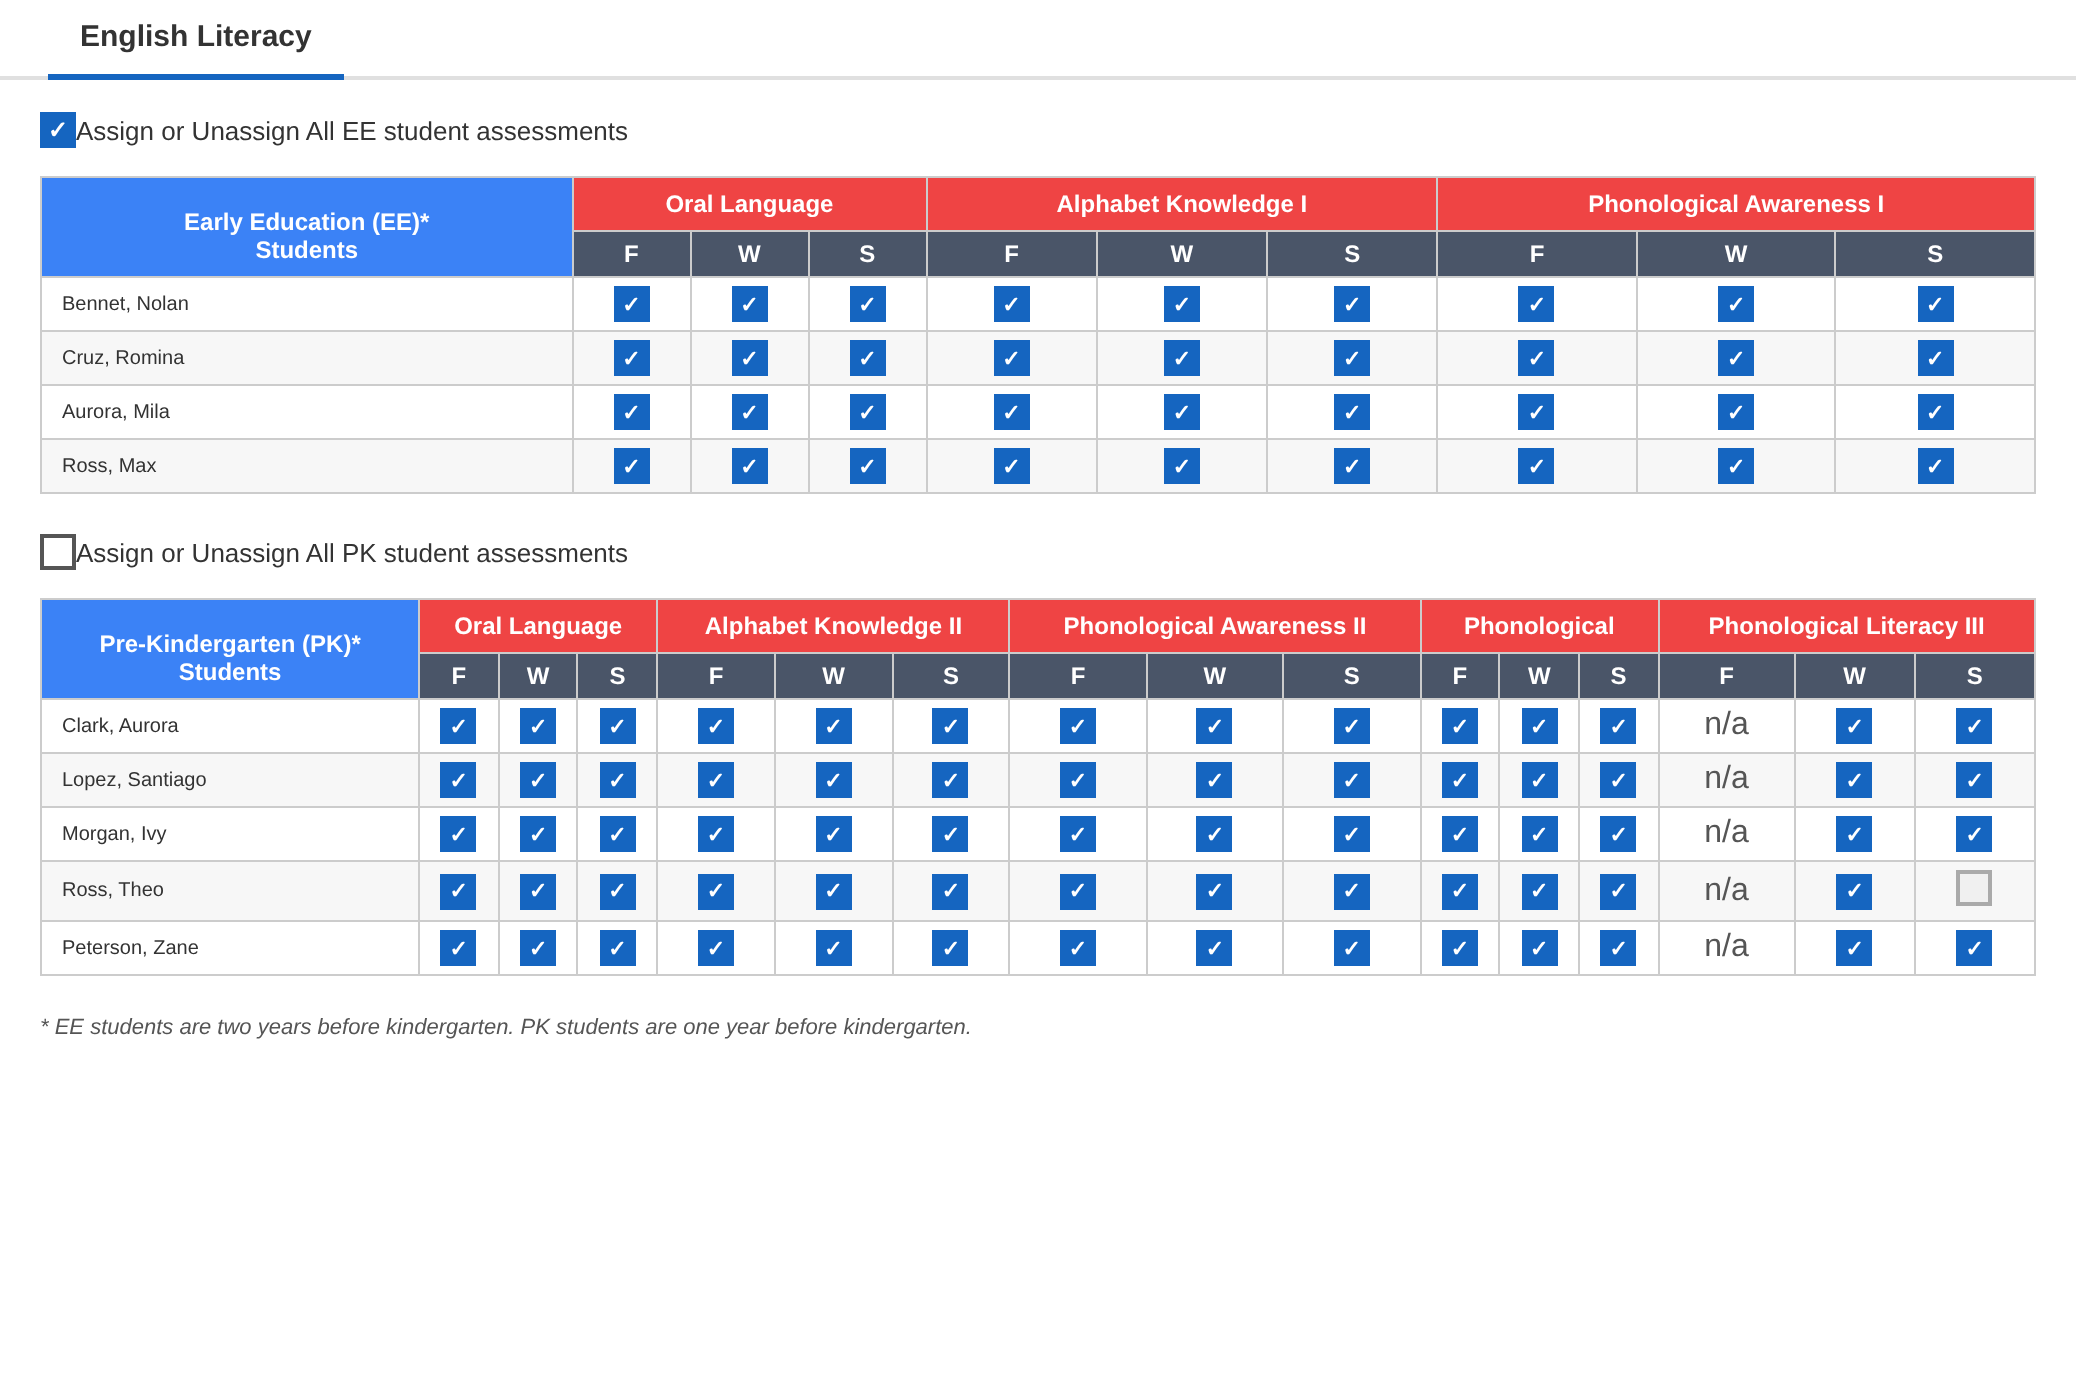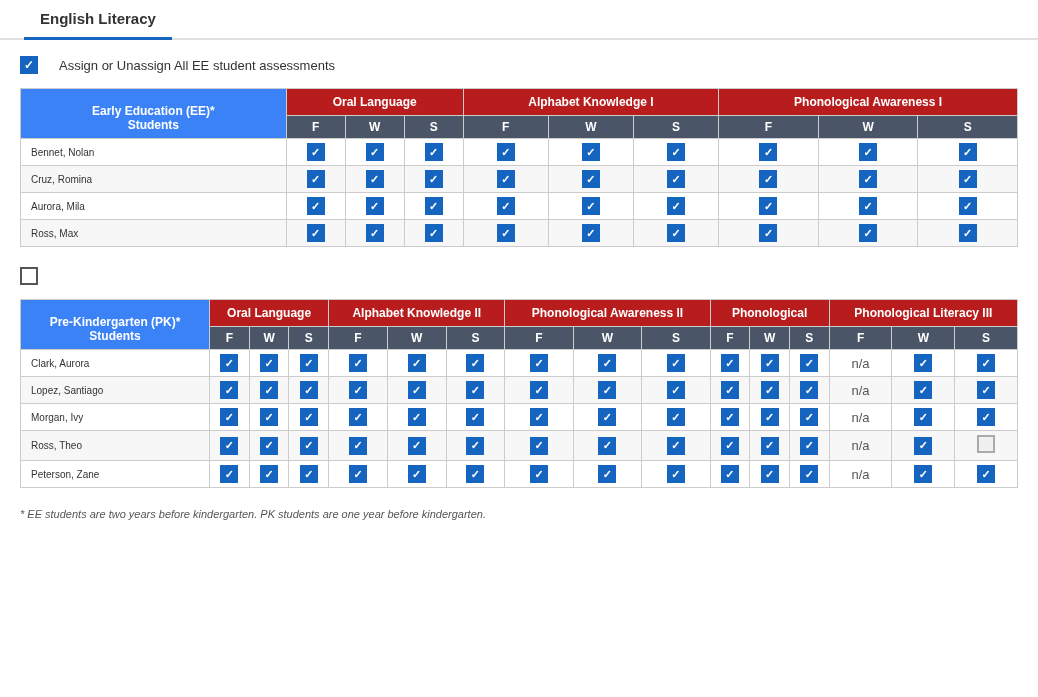--- a/index.html
+++ b/index.html
@@ -3,52 +3,52 @@
   <meta charset="utf-8">
   <style>
     * { box-sizing: border-box; margin: 0; padding: 0; }
     body { font-family: Arial, sans-serif; font-size: 13px; color: #333; background: #fff; padding: 0; }
     
     .tab-bar { border-bottom: 2px solid #e0e0e0; padding: 0 24px; }
     .tab { display: inline-block; padding: 10px 16px; font-size: 15px; font-weight: bold; color: #333; cursor: pointer; border-bottom: 3px solid #1565c0; margin-bottom: -2px; }
     
     .content { padding: 16px 20px; }
     
-    .assign-row { display: flex; align-items: center; gap: 21px; margin-bottom: 14px; font-size: 13px; }
+    .assign-row { display: flex; align-items: center; gap: 0; margin-bottom: 14px; font-size: 13px; }
     
     .checkbox-blue {
       width: 18px; height: 18px; background: #1565c0; border: 2px solid #1565c0;
       display: inline-flex; align-items: center; justify-content: center;
       cursor: pointer; flex-shrink: 0;
     }
     .checkbox-blue::after { content: '✓'; color: #fff; font-size: 12px; font-weight: bold; }
     .checkbox-empty {
       width: 18px; height: 18px; background: #fff; border: 2px solid #555;
       display: inline-flex; align-items: center; justify-content: center;
       cursor: pointer; flex-shrink: 0;
     }
     
     table { border-collapse: collapse; width: 100%; margin-bottom: 20px; }
     
-    .header-group { background: #b91c1c; color: #fff; text-align: center; font-size: 12px; font-weight: bold; padding: 6px 4px; }
+    .header-group { background: #ef4444; color: #fff; text-align: center; font-size: 12px; font-weight: bold; padding: 6px 4px; }
     .sub-header { background: #4a5568; color: #fff; text-align: center; font-size: 12px; padding: 4px 2px; }
     .row-header-cell { background: #3b82f6; color: #fff; font-size: 12px; font-weight: bold; padding: 6px 8px; vertical-align: bottom; }
     
     td, th { border: 1px solid #ccc; padding: 4px 6px; text-align: center; vertical-align: middle; }
     .student-name { text-align: left; padding: 6px 10px; font-size: 10px; background: #fff; }
     
     tr:nth-child(even) td { background: #f7f7f7; }
     tr:nth-child(odd) td { background: #fff; }
     .check-icon {
       width: 18px; height: 18px; background: #1565c0; border: 2px solid #1565c0;
       display: inline-flex; align-items: center; justify-content: center;
       cursor: pointer;
     }
     .check-icon::after { content: '✓'; color: #fff; font-size: 11px; font-weight: bold; }
-    .na-cell { font-size: 13px; color: #555; }
+    .na-cell { font-size: 16px; color: #555; }
     
     .footnote { font-size: 11px; color: #555; margin-top: 8px; font-style: italic; }
     
     .cursor-hover {
       width: 18px; height: 18px; background: #f0f0f0; border: 2px solid #aaa;
       display: inline-flex; align-items: center; justify-content: center;
       cursor: pointer; position: relative;
     }
   </style>
 </head>
@@ -132,20 +132,21 @@
           <td><span class="check-icon"></span></td>
           <td><span class="check-icon"></span></td>
           <td><span class="check-icon"></span></td>
           <td><span class="check-icon"></span></td>
         </tr>
       </tbody>
   </table>
 
   <div class="assign-row">
     <span class="checkbox-empty"></span>
+    <span>Assign or Unassign All PK student assessments</span>
   </div>
 
   <table>
     <thead>
       <tr>
         <th rowspan="2" class="row-header-cell">Pre-Kindergarten (PK)*<br>Students</th>
         <th colspan="3" class="header-group">Oral Language</th>
         <th colspan="3" class="header-group">Alphabet Knowledge II</th>
         <th colspan="3" class="header-group">Phonological Awareness II</th>
         <th colspan="3" class="header-group">Phonological</th>

